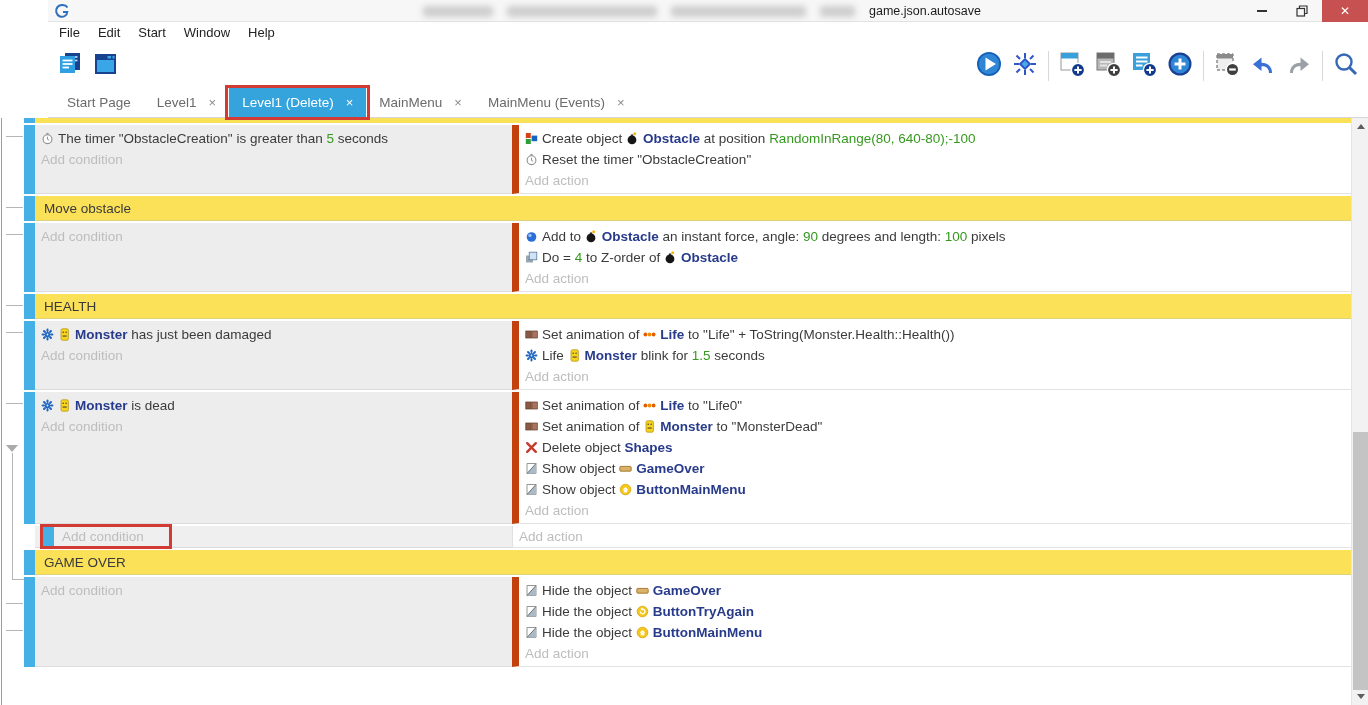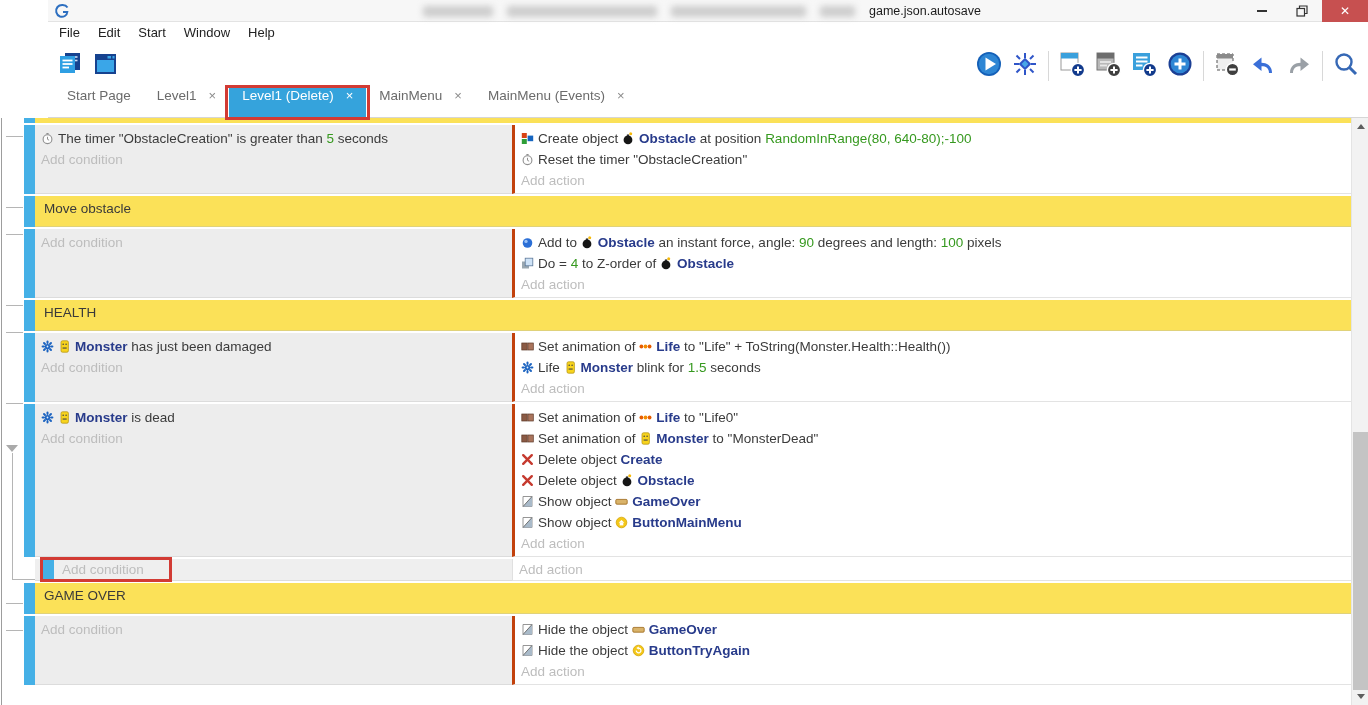--- a/index.html
+++ b/index.html
@@ -23,41 +23,41 @@
   
   .menubar { height:22px; background:#fff; display:flex; align-items:center; padding-left:2px; }
   .menu-item { padding:0 9px; font-size:13px; color:#222; line-height:22px; }
   
   .toolbar { height:44px; background:#fff; display:flex; align-items:center; padding:0 4px; }
   .tb-spacer { flex:1; }
   .tbtn { width:36px; height:38px; display:flex; align-items:center; justify-content:center; }
   .tb-sep { width:1px; height:30px; background:#d8d8d8; margin:0 5px; }
   
   .tabbar { height:30px; background:#fff; display:flex; align-items:stretch; padding-left:6px; border-bottom:1px solid #d6d6d6; }
-  .tab { display:flex; padding:0 13px; font-size:13.5px; color:#6b6b6b; white-space:pre; position:relative; }
+  .tab { display:flex; align-items:center; padding:0 13px; font-size:13.5px; color:#6b6b6b; white-space:pre; position:relative; }
   .tab .tab-close { margin-left:12px; color:#8a8a8a; font-size:13px; }
   .tab.active { background:var(--accent-blue,#35a3dc); color:#fff; }
   .tab.active .tab-close { color:#fff; }
   .annot { position:absolute; border:3px solid var(--annotation-red,#d23b34); pointer-events:none; z-index:5; }
   .tab .annot { left:-4px; right:-4px; top:-3px; bottom:-3px; }
   
   .sheet { position:absolute; left:1px; top:118px; width:1350px; bottom:0;
     border-left:1px solid #9d9d9d; background:#fff; overflow:hidden; }
   .rows { position:relative; z-index:2; }
   .row { display:flex; margin-bottom:2px; align-items:stretch; }
   .gutter { width:22px; flex:none; }
   .bar { width:11px; flex:none; background:var(--bar-blue,#45b0e6); }
   .bar.ghost { background:transparent; }
   .row-sliver { height:5px; }
   .row-sliver .fill { flex:1; background:var(--comment-yellow,#fbe158); }
-  .row-comment { height:31px; }
+  .row-comment { height:25px; }
   .comment-cell { flex:1; background:var(--comment-yellow,#fbe158); font-size:13.5px; color:#3a3a3a;
     line-height:25px; padding-left:9px; border-bottom:1px solid #e0d27a; }
   .cond { width:477px; flex:none; background:#ededed; padding:3px 0 2px; border-bottom:1px solid #dcdcdc; }
-  .act { flex:1; background:#fff; padding:3px 0 2px; border-left:3px solid #c2410c; border-bottom:1px solid #e3e3e3; }
+  .act { flex:1; background:#fff; padding:3px 0 2px; border-left:7px solid #c2410c; border-bottom:1px solid #e3e3e3; }
   .ev-line { height:21px; line-height:21px; font-size:13.5px; color:#3b3b3b; padding-left:6px;
     white-space:pre; overflow:hidden; }
   .ev-line .o { font-weight:bold; color:var(--object-navy,#283b8b); }
   .ev-line .v { color:var(--value-green,#36991f); }
   .ev-line.ph { color:#bdbdbd; }
   .ic { display:inline-block; width:14px; height:13px; vertical-align:-2px; margin-right:3px; }
   .ic svg { display:block; }
   
   .row-sub { height:22px; }
   .sub-cond { width:477px; flex:none; background:#efefef; display:flex; align-items:center; border-bottom:1px solid #dcdcdc; overflow:visible; }
@@ -412,28 +412,21 @@
                   <rect x="0.8" y="3" width="5.4" height="7" fill="#8a5a44" stroke="#5d3a28" stroke-width="0.7"></rect>
                   <rect x="6.9" y="3" width="5.4" height="7" fill="#a9745c" stroke="#5d3a28" stroke-width="0.7"></rect>
                 </svg></span><span class="t">Set animation of </span><span class="ic"><svg width="13" height="13" viewBox="0 0 13 13">
                   <rect x="3" y="0.8" width="7.4" height="11.4" rx="1.5" fill="#f8d41c" stroke="#b8981a" stroke-width="0.8"></rect>
                   <circle cx="5.2" cy="4.3" r="0.8" fill="#444"></circle>
                   <circle cx="8.1" cy="4.3" r="0.8" fill="#444"></circle>
                   <rect x="4.6" y="7.5" width="4.1" height="1.1" fill="#444"></rect>
                 </svg></span><span class="o">Monster</span><span class="t"> to "MonsterDead"</span></div>
             <div class="ev-line"><span class="ic"><svg width="13" height="13" viewBox="0 0 13 13">
                   <path d="M2.2 2.2 L10.8 10.8 M10.8 2.2 L2.2 10.8" stroke="#c63a2f" stroke-width="2.4" stroke-linecap="round"></path>
-                </svg></span><span class="t">Delete object </span><span class="o">Create</span></div>
-            <div class="ev-line"><span class="ic"><svg width="13" height="13" viewBox="0 0 13 13">
-                  <path d="M2.2 2.2 L10.8 10.8 M10.8 2.2 L2.2 10.8" stroke="#c63a2f" stroke-width="2.4" stroke-linecap="round"></path>
-                </svg></span><span class="t">Delete object </span><span class="ic"><svg width="13" height="13" viewBox="0 0 13 13">
-                  <rect x="4.9" y="2.4" width="2.2" height="2" fill="#3a3a3a"></rect>
-                  <circle cx="8.7" cy="1.8" r="1.5" fill="#f5b90a"></circle>
-                  <circle cx="6" cy="7.9" r="4.4" fill="#161616"></circle>
-                </svg></span><span class="o">Obstacle</span></div>
+                </svg></span><span class="t">Delete object </span><span class="o">Shapes</span></div>
             <div class="ev-line"><span class="ic"><svg width="13" height="13" viewBox="0 0 13 13">
                   <polygon points="2,1.5 11,1.5 11,11.5 2,11.5" fill="#fff" stroke="#8a8a8a" stroke-width="0.9"></polygon>
                   <polygon points="11,1.5 11,11.5 2,11.5" fill="#a9bac9"></polygon>
                   <line x1="2" y1="11.5" x2="11" y2="1.5" stroke="#666" stroke-width="0.9"></line>
                 </svg></span><span class="t">Show object </span><span class="ic"><svg width="13" height="13" viewBox="0 0 13 13">
                   <rect x="0.8" y="4.4" width="11.4" height="4.8" rx="1" fill="#d9b36a" stroke="#996515" stroke-width="0.8"></rect>
                 </svg></span><span class="o">GameOver</span></div>
             <div class="ev-line"><span class="ic"><svg width="13" height="13" viewBox="0 0 13 13">
                   <polygon points="2,1.5 11,1.5 11,11.5 2,11.5" fill="#fff" stroke="#8a8a8a" stroke-width="0.9"></polygon>
                   <polygon points="11,1.5 11,11.5 2,11.5" fill="#a9bac9"></polygon>
@@ -479,20 +472,29 @@
                 </svg></span><span class="o">GameOver</span></div>
             <div class="ev-line"><span class="ic"><svg width="13" height="13" viewBox="0 0 13 13">
                   <polygon points="2,1.5 11,1.5 11,11.5 2,11.5" fill="#fff" stroke="#8a8a8a" stroke-width="0.9"></polygon>
                   <polygon points="11,1.5 11,11.5 2,11.5" fill="#a9bac9"></polygon>
                   <line x1="2" y1="11.5" x2="11" y2="1.5" stroke="#666" stroke-width="0.9"></line>
                 </svg></span><span class="t">Hide the object </span><span class="ic"><svg width="13" height="13" viewBox="0 0 13 13">
                   <circle cx="6.5" cy="6.5" r="5.3" fill="#f4c718" stroke="#d4a506" stroke-width="0.8"></circle>
                   <path d="M4.3 6.5 a2.3 2.3 0 1 0 2.2-2.3" fill="none" stroke="#fff" stroke-width="1.3"></path>
                   <polygon points="6.8,2.5 6.8,5.7 4.3,4.1" fill="#fff"></polygon>
                 </svg></span><span class="o">ButtonTryAgain</span></div>
+            <div class="ev-line"><span class="ic"><svg width="13" height="13" viewBox="0 0 13 13">
+                  <polygon points="2,1.5 11,1.5 11,11.5 2,11.5" fill="#fff" stroke="#8a8a8a" stroke-width="0.9"></polygon>
+                  <polygon points="11,1.5 11,11.5 2,11.5" fill="#a9bac9"></polygon>
+                  <line x1="2" y1="11.5" x2="11" y2="1.5" stroke="#666" stroke-width="0.9"></line>
+                </svg></span><span class="t">Hide the object </span><span class="ic"><svg width="13" height="13" viewBox="0 0 13 13">
+                  <circle cx="6.5" cy="6.5" r="5.3" fill="#f4c718" stroke="#d4a506" stroke-width="0.8"></circle>
+                  <polygon points="3.6,6.7 6.5,4 9.4,6.7" fill="#fff"></polygon>
+                  <rect x="4.7" y="6.7" width="3.6" height="2.7" fill="#fff"></rect>
+                </svg></span><span class="o">ButtonMainMenu</span></div>
             <div class="ev-line ph">Add action</div>
           </div>
         </div>
       </div>
     <div class="tree" id="tree">
         <div class="tick" style="top: 18px;"></div>
         <div class="tick" style="top: 89px;"></div>
         <div class="tick" style="top: 116px;"></div>
         <div class="tick" style="top: 187px;"></div>
         <div class="tick" style="top: 214px;"></div>

